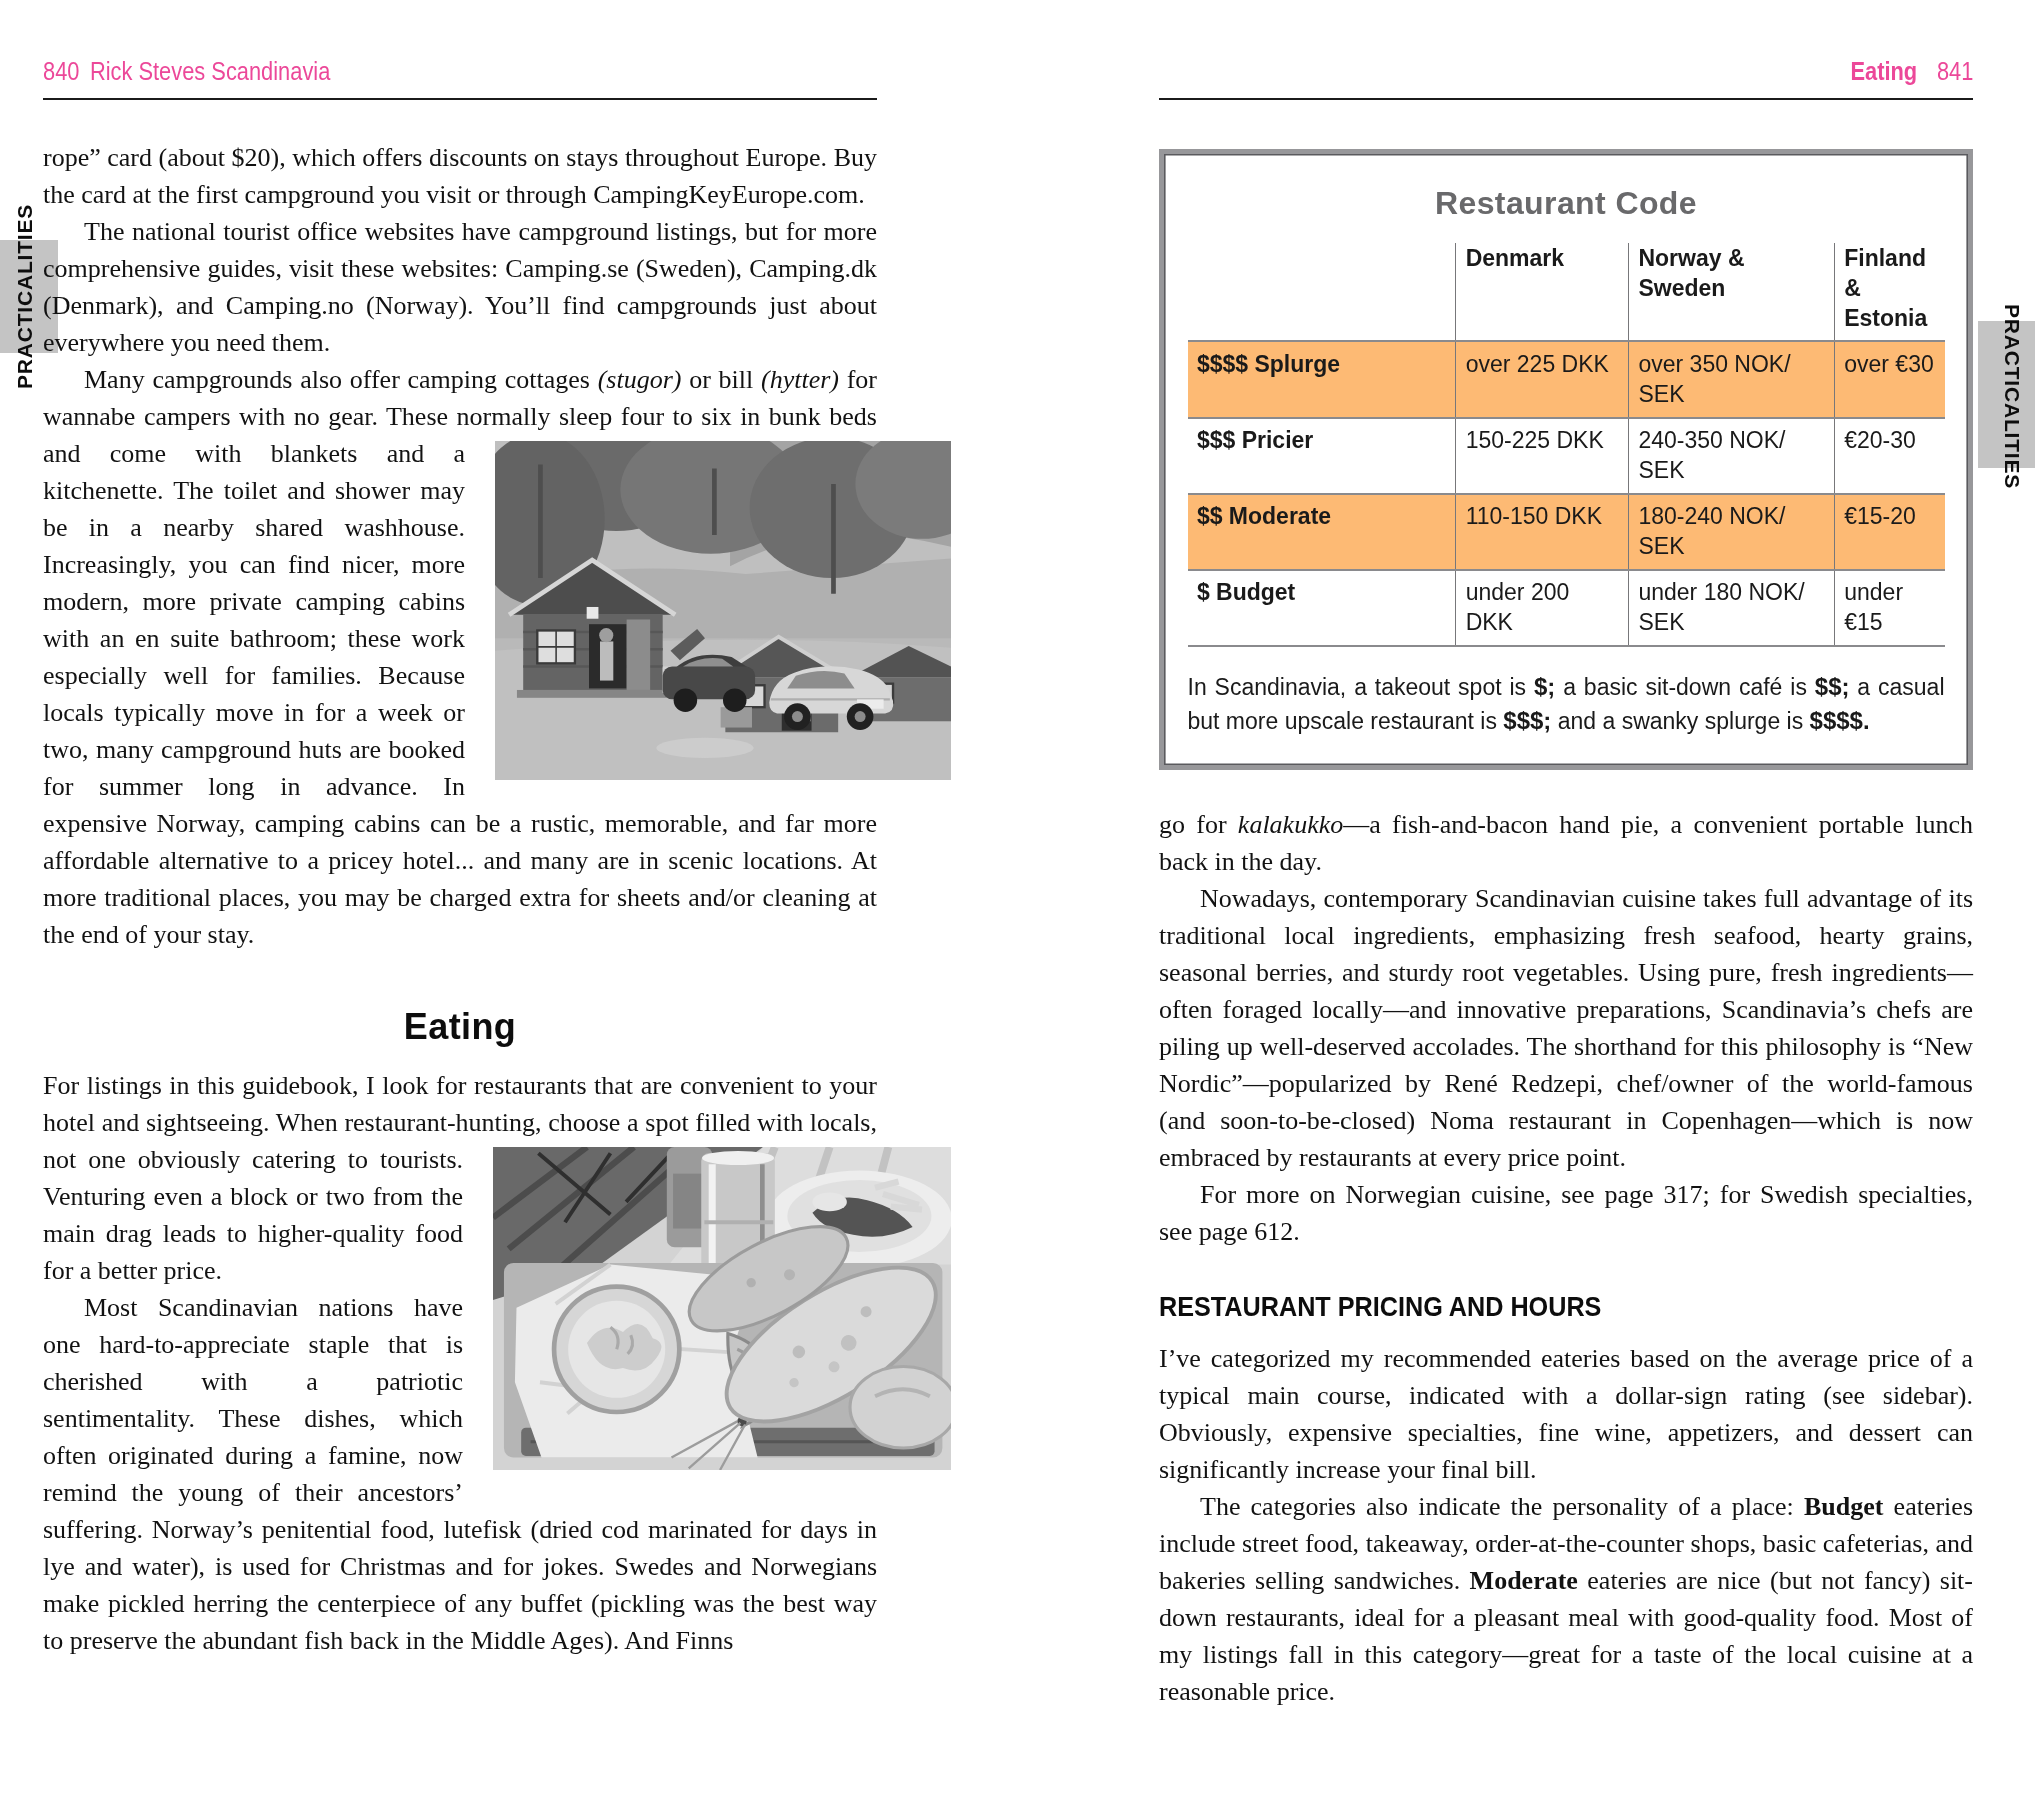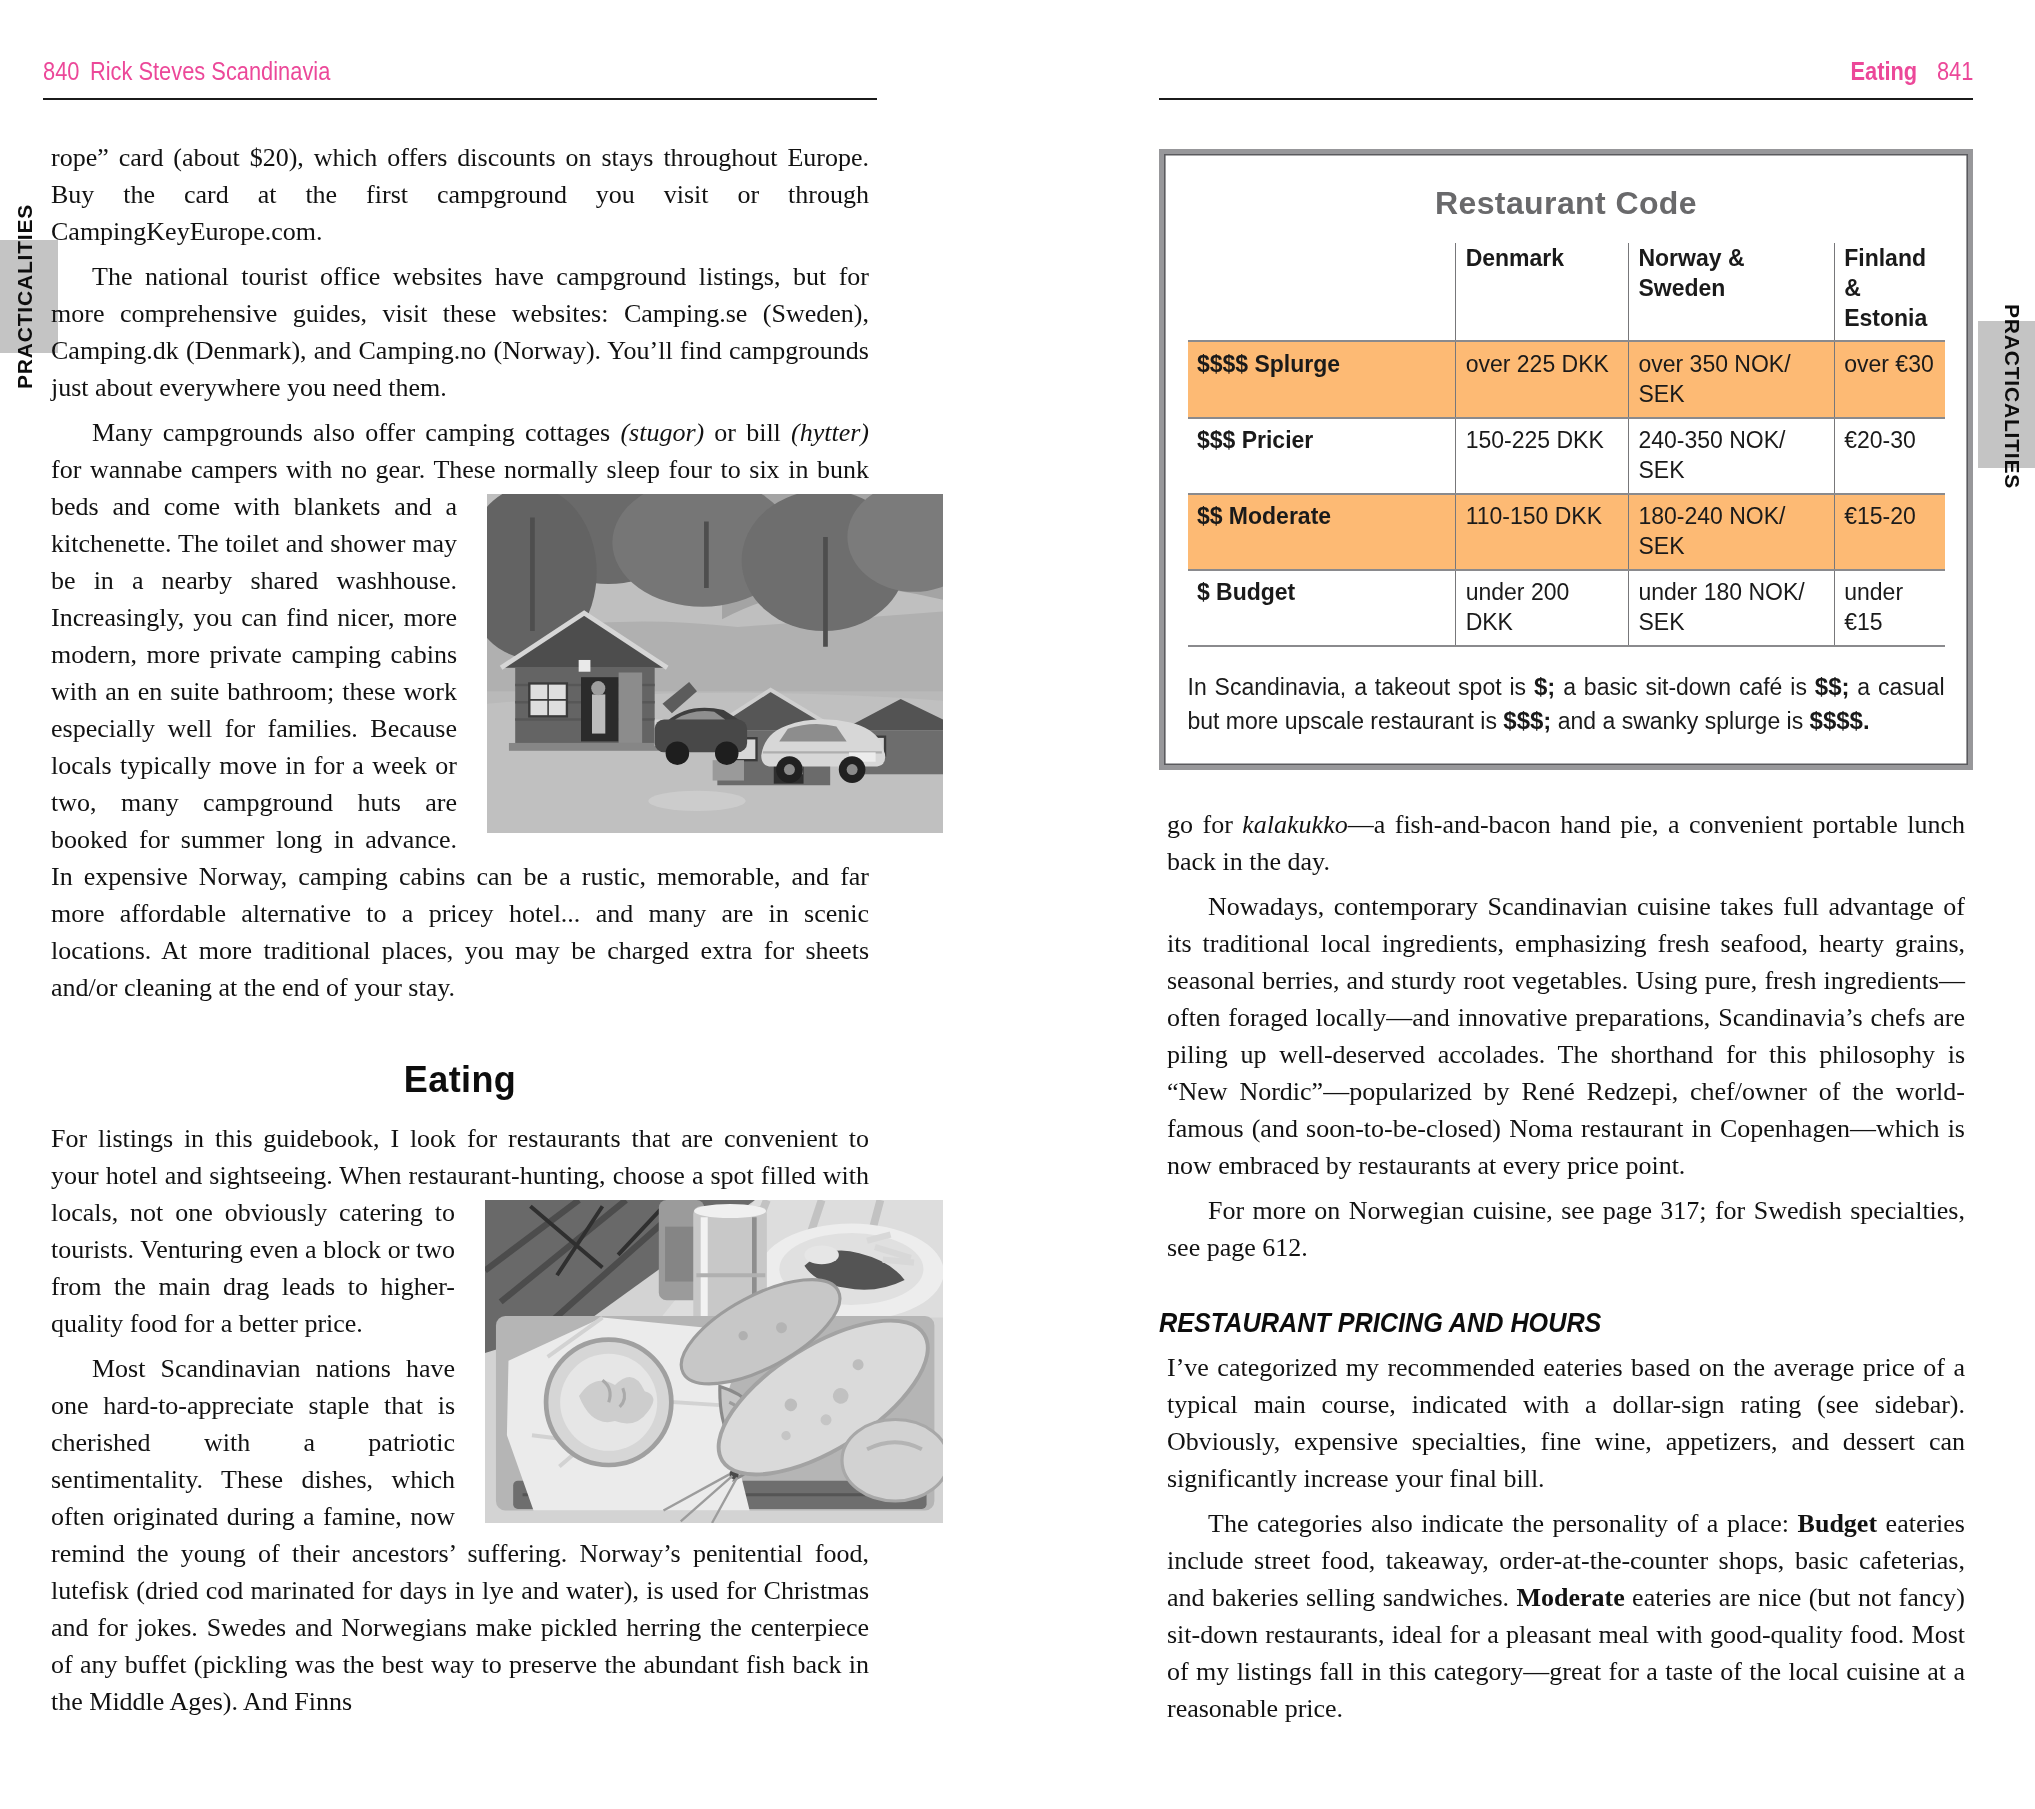--- a/index.html
+++ b/index.html
@@ -34,29 +34,29 @@
   .cond{display:inline-block;transform:scaleX(0.84);transform-origin:left center;letter-spacing:0;}
   .page-right .pg-header{justify-content:flex-end;}
   .page-right .cond{transform-origin:right center;}
   .pg-num{font-weight:400;}
   .run-title{font-weight:400;margin-left:12.5px;}
   .run-title-bold{font-weight:bold;margin-right:23.5px;}
   .rule{height:1.6px;background:#1b1b1b;margin-top:11px;}
 
   
   .pg-body{margin-top:39px;font-size:26px;line-height:37px;}
-  .jp{margin:8px;text-align:justify;}
+  .jp{margin:0;text-align:justify;}
   .ind{text-indent:41px;}
   .eating-heading{
     font-family:"Liberation Sans",sans-serif;font-weight:bold;font-size:36px;
     text-align:center;margin:55px 0 22px 0;letter-spacing:0.4px;color:#0d0d0d;
   }
   .section-heading{
     font-family:"Liberation Sans",sans-serif;font-weight:bold;font-size:28px;
-    margin:38px 0 4px 0;color:#0d0d0d;font-style:italic;
+    margin:38px 0 15px 0;color:#0d0d0d;
   }
   .section-heading span{display:inline-block;transform:scaleX(0.9);transform-origin:left center;}
 
   
   .photo-float{
     float:right;display:block;
     margin:6.3px -74px 9.4px 30px;
     filter:grayscale(1);
   }
   .photo-float svg{display:block;background:#c9c9c9;}

